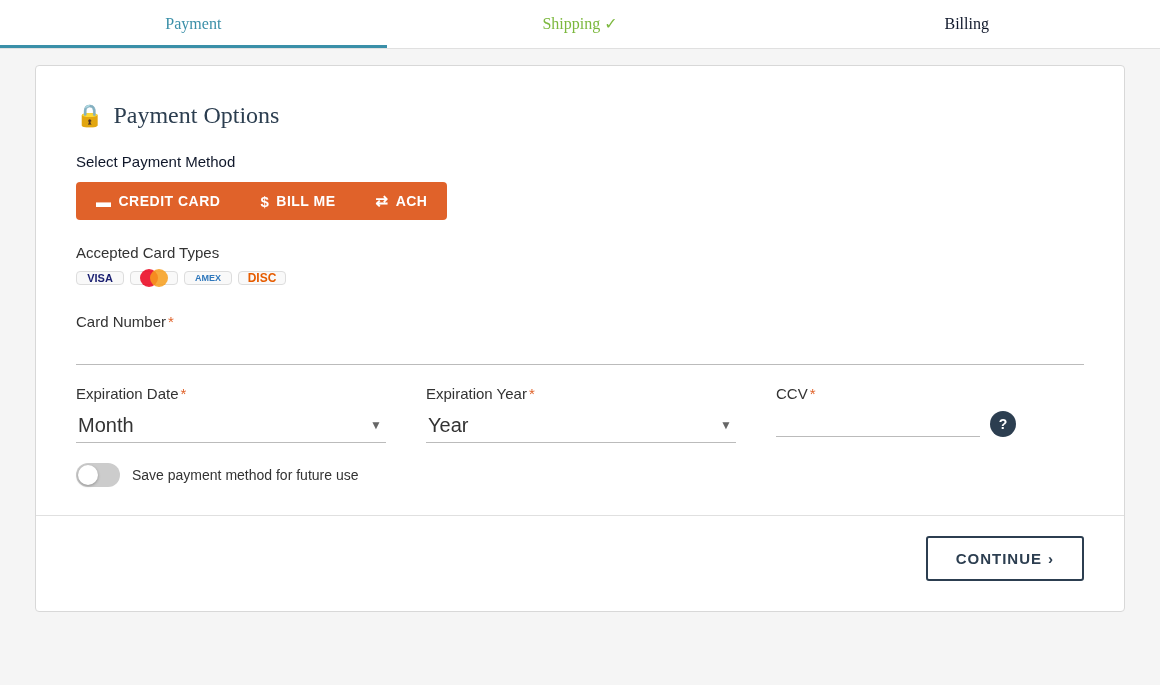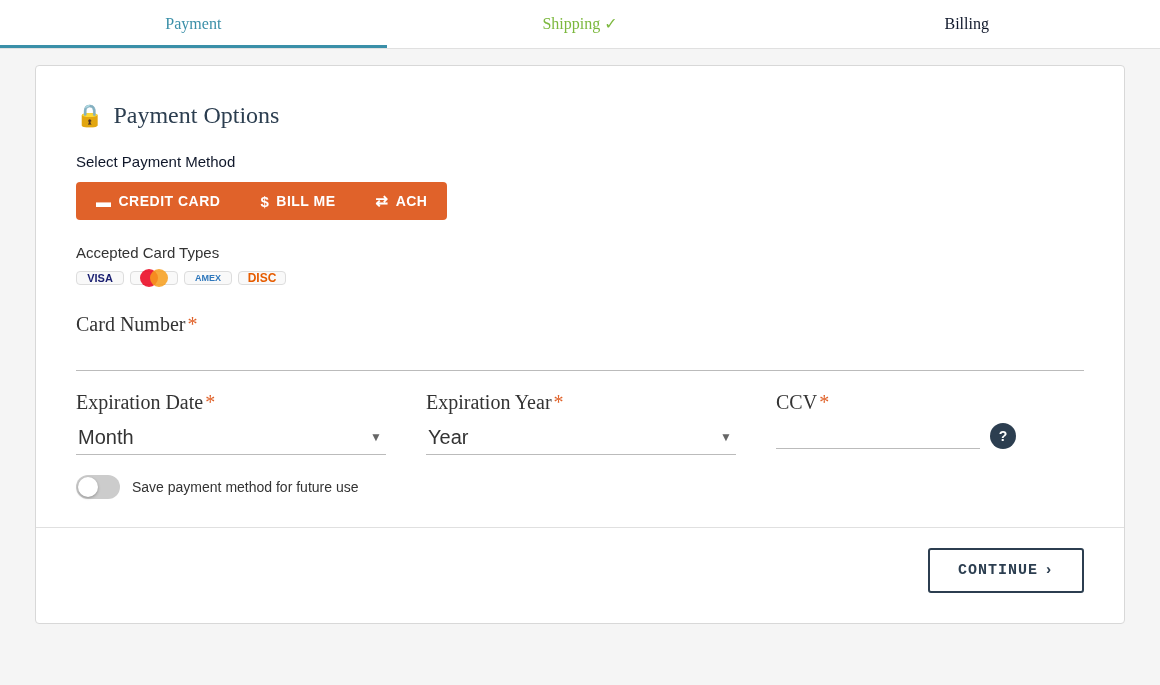--- a/index.html
+++ b/index.html
@@ -142,24 +142,24 @@
     .card-icon.visa { color: #1a1f71; font-size: 11px; font-weight: 900; }
     .card-icon.mc { color: #eb001b; }
     .card-icon.amex { color: #2e77bc; }
     .card-icon.discover { color: #e65c00; font-size: 12px; }
 
     
     .field-group {
       margin-bottom: 20px;
     }
     .field-label {
-      font-size: 20px;
+      font-size: 15px;
       color: #333;
       margin-bottom: 6px;
-      font-family: Liberation Serif, serif;
+      font-family: Liberation Sans, sans-serif;
     }
     .field-label .required {
       color: #e0622a;
       margin-left: 2px;
     }
     .field-input {
       width: 100%;
       border: none;
       border-bottom: 1px solid #bbb;
       outline: none;
@@ -255,21 +255,21 @@
     
     .bottom-row {
       display: flex;
       justify-content: flex-end;
     }
     .continue-btn {
       border: 2px solid #2c3e50;
       background: #fff;
       color: #2c3e50;
       font-size: 15px;
-      font-family: Liberation Mono, monospace;
+      font-family: Liberation Sans, sans-serif;
       font-weight: bold;
       letter-spacing: 1px;
       padding: 12px 28px;
       cursor: pointer;
       border-radius: 3px;
       display: flex;
       align-items: center;
       gap: 6px;
     }
 

